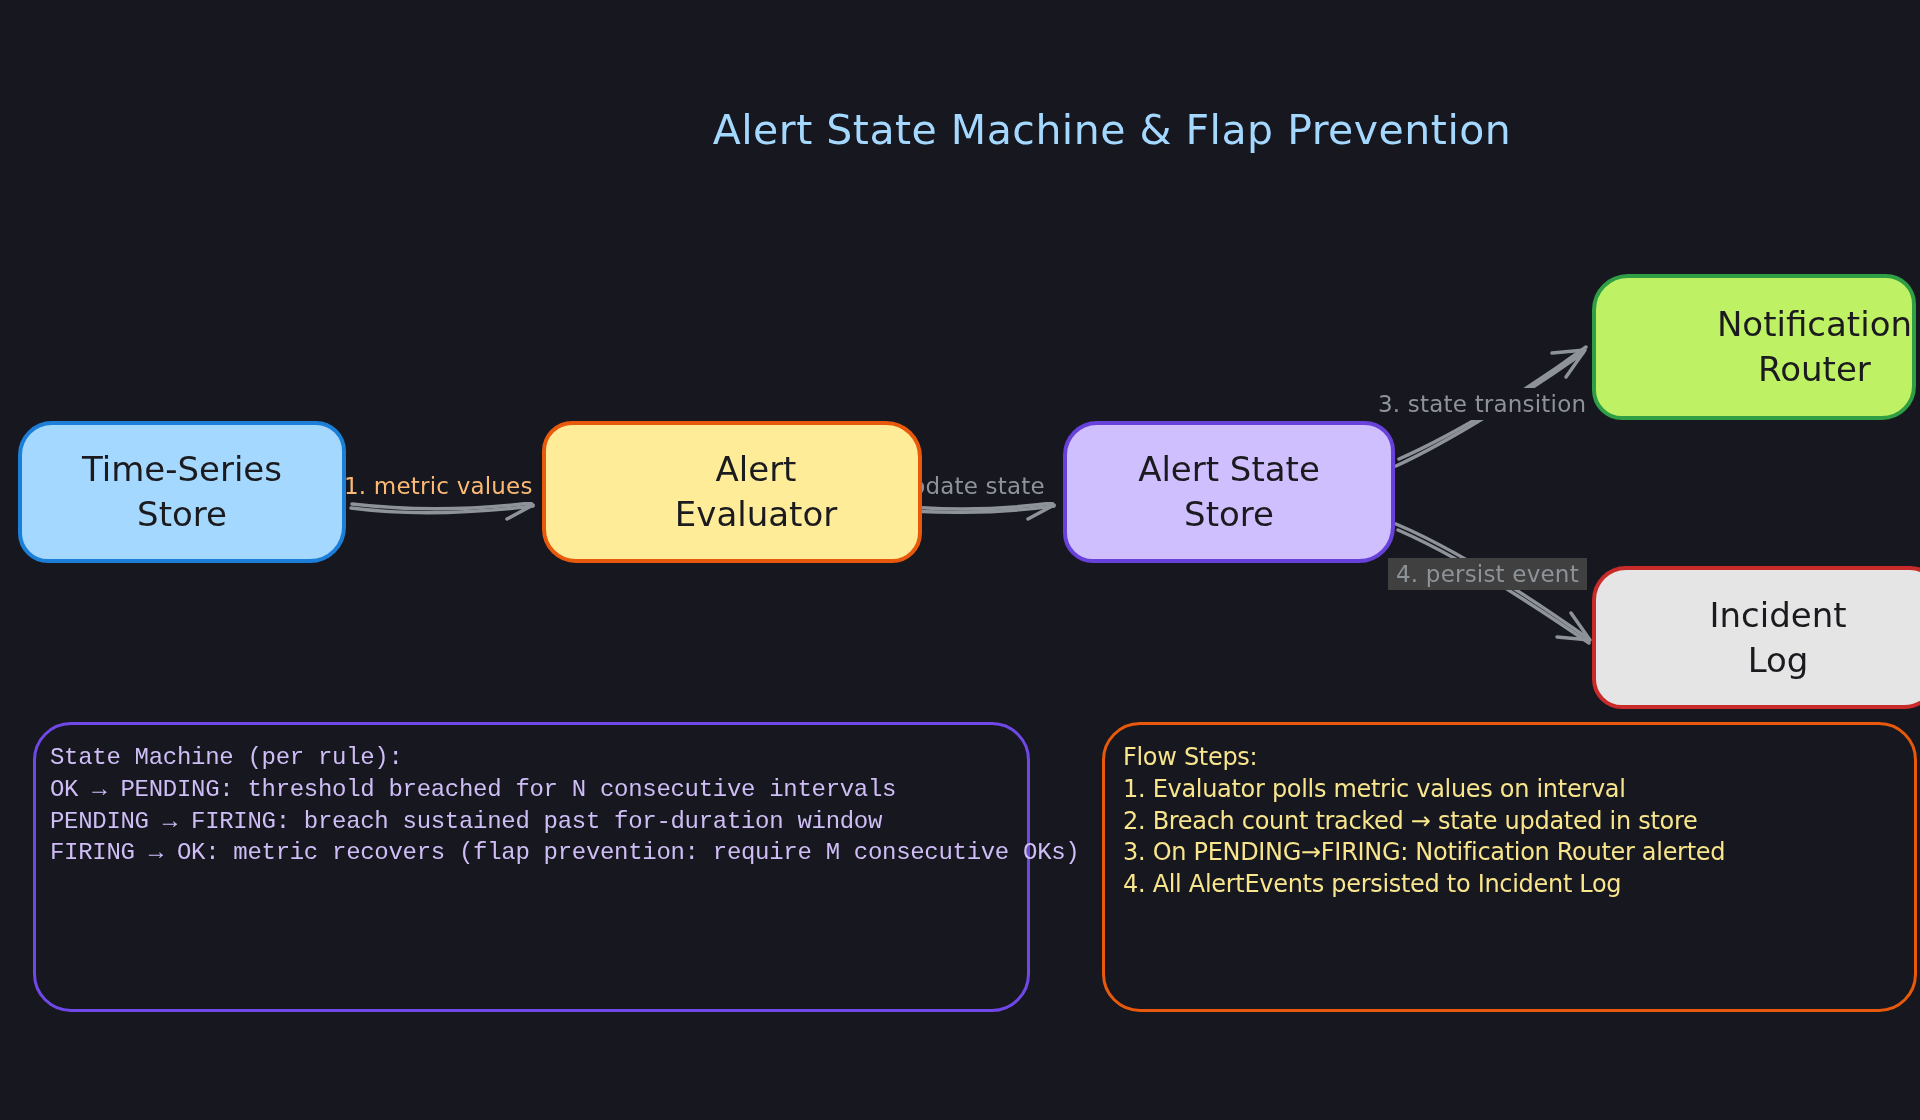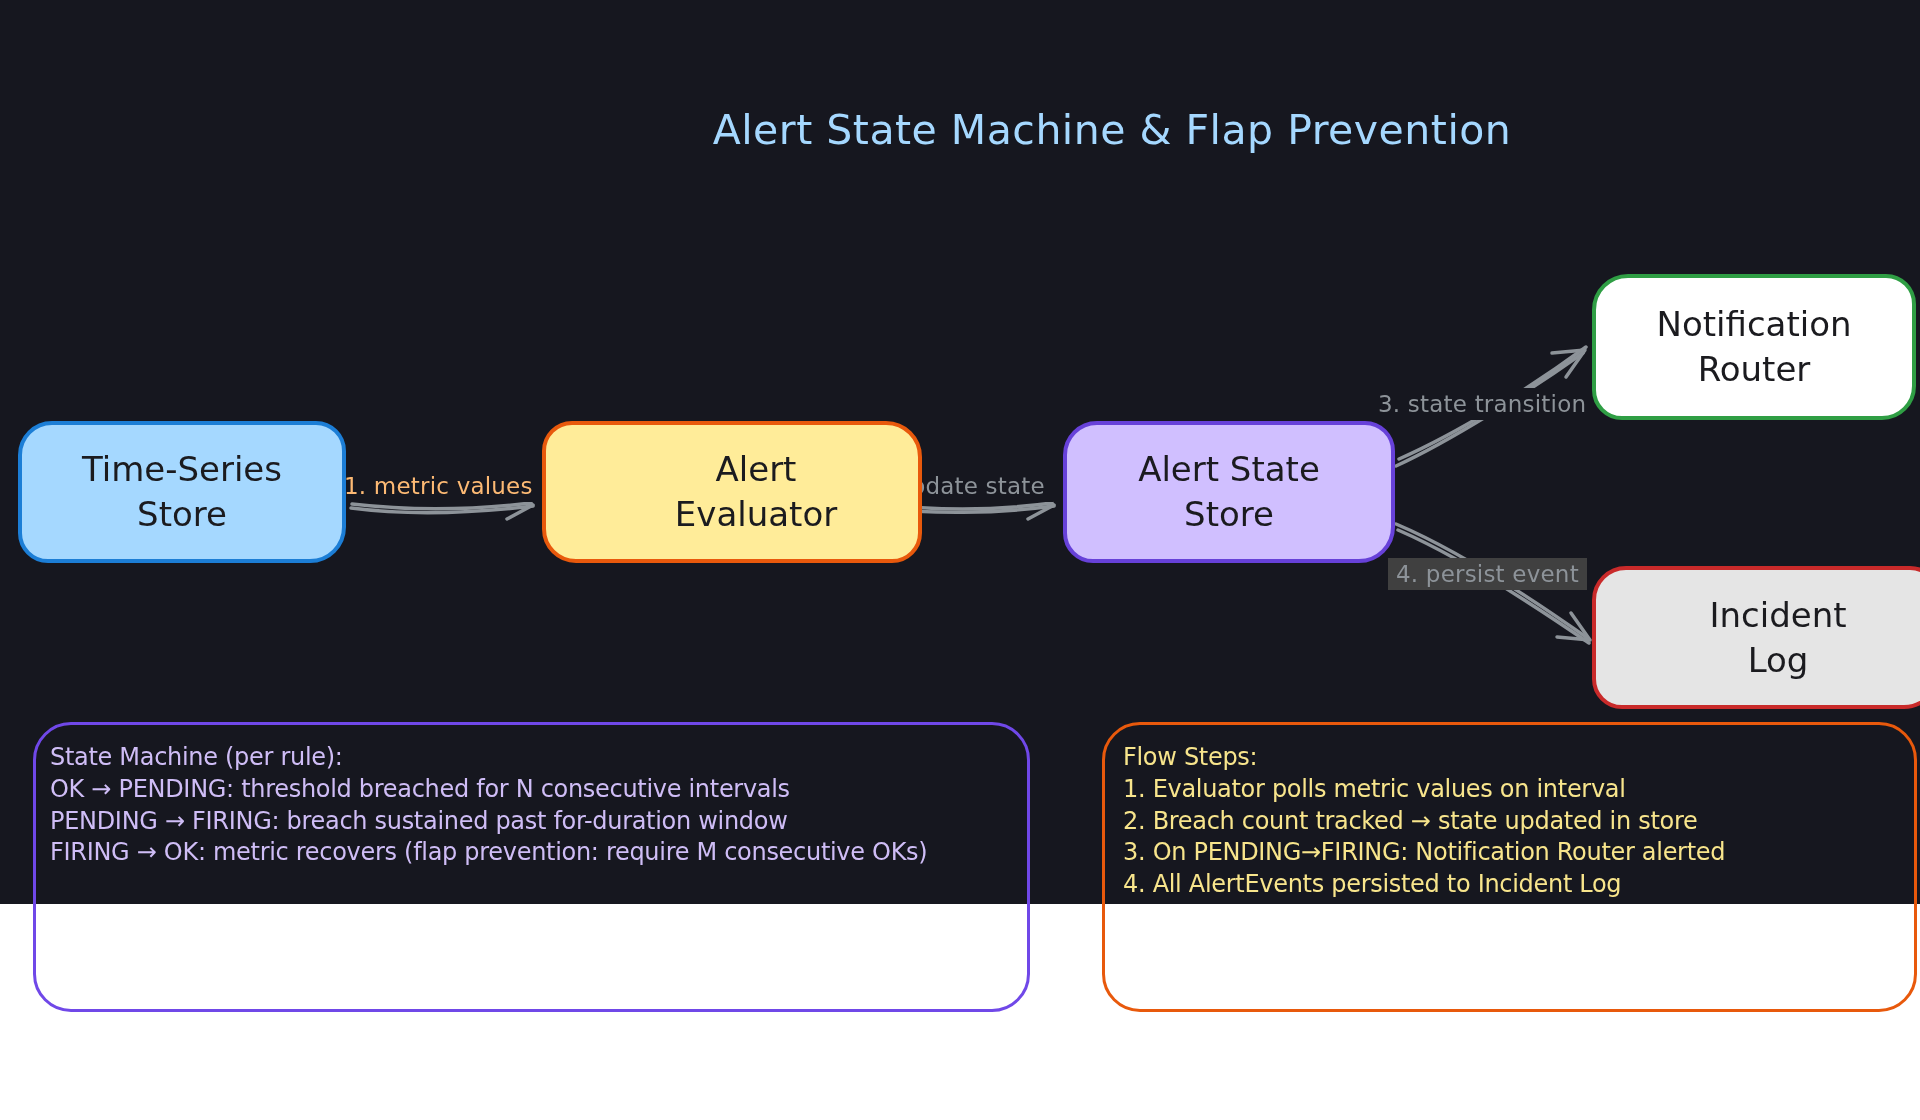--- a/index.html
+++ b/index.html
@@ -3,21 +3,21 @@
 <meta charset="utf-8">
 <style>
   html, body { margin: 0; padding: 0; }
   body {
     width: 1920px; height: 1120px;
     overflow: hidden;
     font-family: "DejaVu Sans", "Liberation Sans", sans-serif;
   }
   .canvas {
     position: relative;
-    width: 1920px; height: 904px;
+    width: 1920px; height: 1120px;
     background: #16171f;
   }
   .title {
     position: absolute;
     left: 1112px; top: 106px;
     transform: translateX(-50%);
     white-space: nowrap;
     font-size: 41px;
     letter-spacing: 0.5px;
     z-index: 2;
@@ -122,35 +122,35 @@
 Store</div>
   </div>
   <div class="node n2" style="background: rgb(255, 236, 153); border-color: rgb(232, 89, 12); color: rgb(27, 27, 31); padding-left: 48px;">
     <div class="node-label">Alert
 Evaluator</div>
   </div>
   <div class="node n3" style="background: rgb(208, 191, 255); border-color: rgb(103, 65, 217); color: rgb(27, 27, 31);">
     <div class="node-label">Alert State
 Store</div>
   </div>
-  <div class="node n4" style="background: #ffffff; border-color: rgb(47, 158, 68); color: rgb(27, 27, 31);">
+  <div class="node n4" style="background: #bef264; border-color: rgb(47, 158, 68); color: rgb(27, 27, 31); justify-content: flex-end;">
     <div class="node-label">Notification
 Router</div>
   </div>
   <div class="node n5" style="background: #e5e5e5; border-color: rgb(201, 42, 42); color: rgb(27, 27, 31); padding-left: 24px;">
     <div class="node-label">Incident
 Log</div>
   </div>
 
   <div class="edge-label el1" style="color: #fdba74; background: rgb(22, 23, 31);">1. metric values</div>
   <div class="edge-label el2" style="color: rgb(141, 147, 153); background: rgb(22, 23, 31);">2. update state</div>
   <div class="edge-label el3" style="color: rgb(141, 147, 153); background: rgb(22, 23, 31);">3. state transition</div>
   <div class="edge-label el4" style="color: rgb(141, 147, 153); background: #404040;">4. persist event</div>
 
-  <div class="note note-left" style="border-color: rgb(112, 72, 232); color: rgb(207, 189, 246);">
+  <div class="note note-left" style="border-color: rgb(112, 72, 232); color: rgb(207, 189, 246); font-family: Liberation Mono, monospace;">
     <div class="note-line">State Machine (per rule):</div>
     <div class="note-line">OK → PENDING: threshold breached for N consecutive intervals</div>
     <div class="note-line">PENDING → FIRING: breach sustained past for-duration window</div>
     <div class="note-line">FIRING → OK: metric recovers (flap prevention: require M consecutive OKs)</div>
   </div>
 
   <div class="note note-right" style="border-color: rgb(232, 89, 12); color: rgb(248, 229, 140);">
     <div class="note-line">Flow Steps:</div>
     <div class="note-line">1. Evaluator polls metric values on interval</div>
     <div class="note-line">2. Breach count tracked → state updated in store</div>

